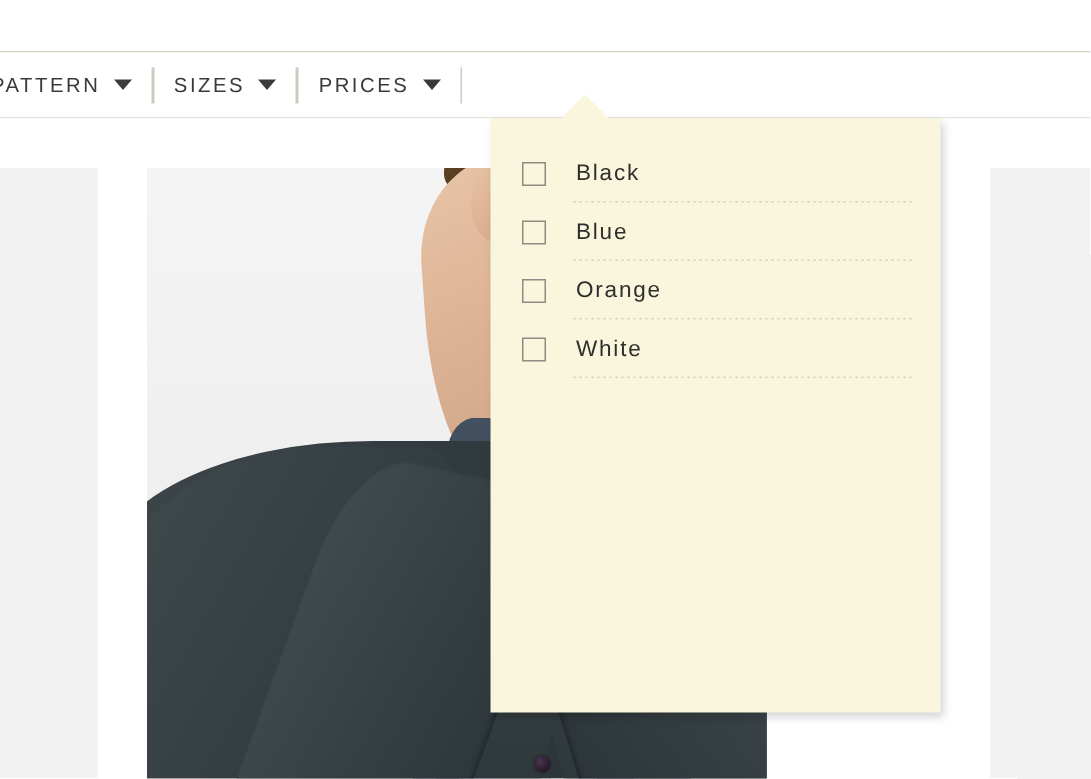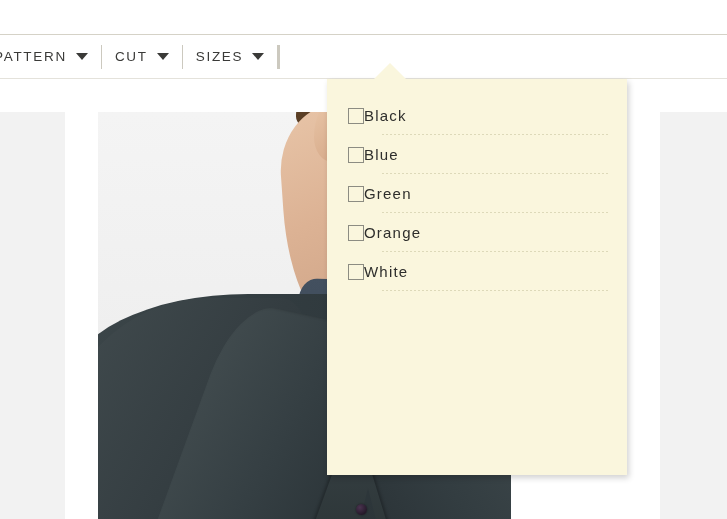--- a/index.html
+++ b/index.html
@@ -295,54 +295,55 @@
 
   .checkbox {
     width: 14px;
     height: 14px;
     border: 1px solid #8c8c82;
     background: #faf6dd;
     flex: 0 0 14px;
   }
 
   .option-label {
+    margin-left: 20px;
     font-size: 15px;
     letter-spacing: 1.2px;
     color: #2e2e2c;
     font-weight: 400;
   }
 </style>
 </head>
 <body>
 
 <div class="top-strip"></div>
 <div class="rule-top"></div>
 
 <div class="filter-bar">
 
   <div class="filter-item">
     <span class="filter-label">PATTERN</span>
     <span class="caret down"></span>
   </div>
   <div class="filter-divider"></div>
 
-  <div class="filter-item">
-    <span class="filter-label">CUT</span>
-    <span class="caret down"></span>
-  </div>
   <div class="filter-divider"></div>
 
   <div class="filter-item">
     <span class="filter-label">SIZES</span>
     <span class="caret down"></span>
   </div>
   <div class="filter-divider"></div>
 
   <div class="filter-divider"></div>
 
+  <div class="filter-item">
+    <span class="filter-label">PRICES</span>
+    <span class="caret down"></span>
+  </div>
   <div class="filter-divider"></div>
 
 </div>
 <div class="rule-bar-bottom"></div>
 
 <div class="content">
 
   <div class="tile left-partial"></div>
 
   <div class="tile center">
@@ -377,24 +378,20 @@
       <span class="checkbox"></span>
       <span class="option-label">Black</span>
     </div>
 
     <div class="option-row">
       <span class="checkbox"></span>
       <span class="option-label">Blue</span>
     </div>
 
 
-    <div class="option-row">
-      <span class="checkbox"></span>
-      <span class="option-label">Green</span>
-    </div>
 
 
     <div class="option-row">
       <span class="checkbox"></span>
       <span class="option-label">Orange</span>
     </div>
 
     <div class="option-row">
       <span class="checkbox"></span>
       <span class="option-label">White</span>

